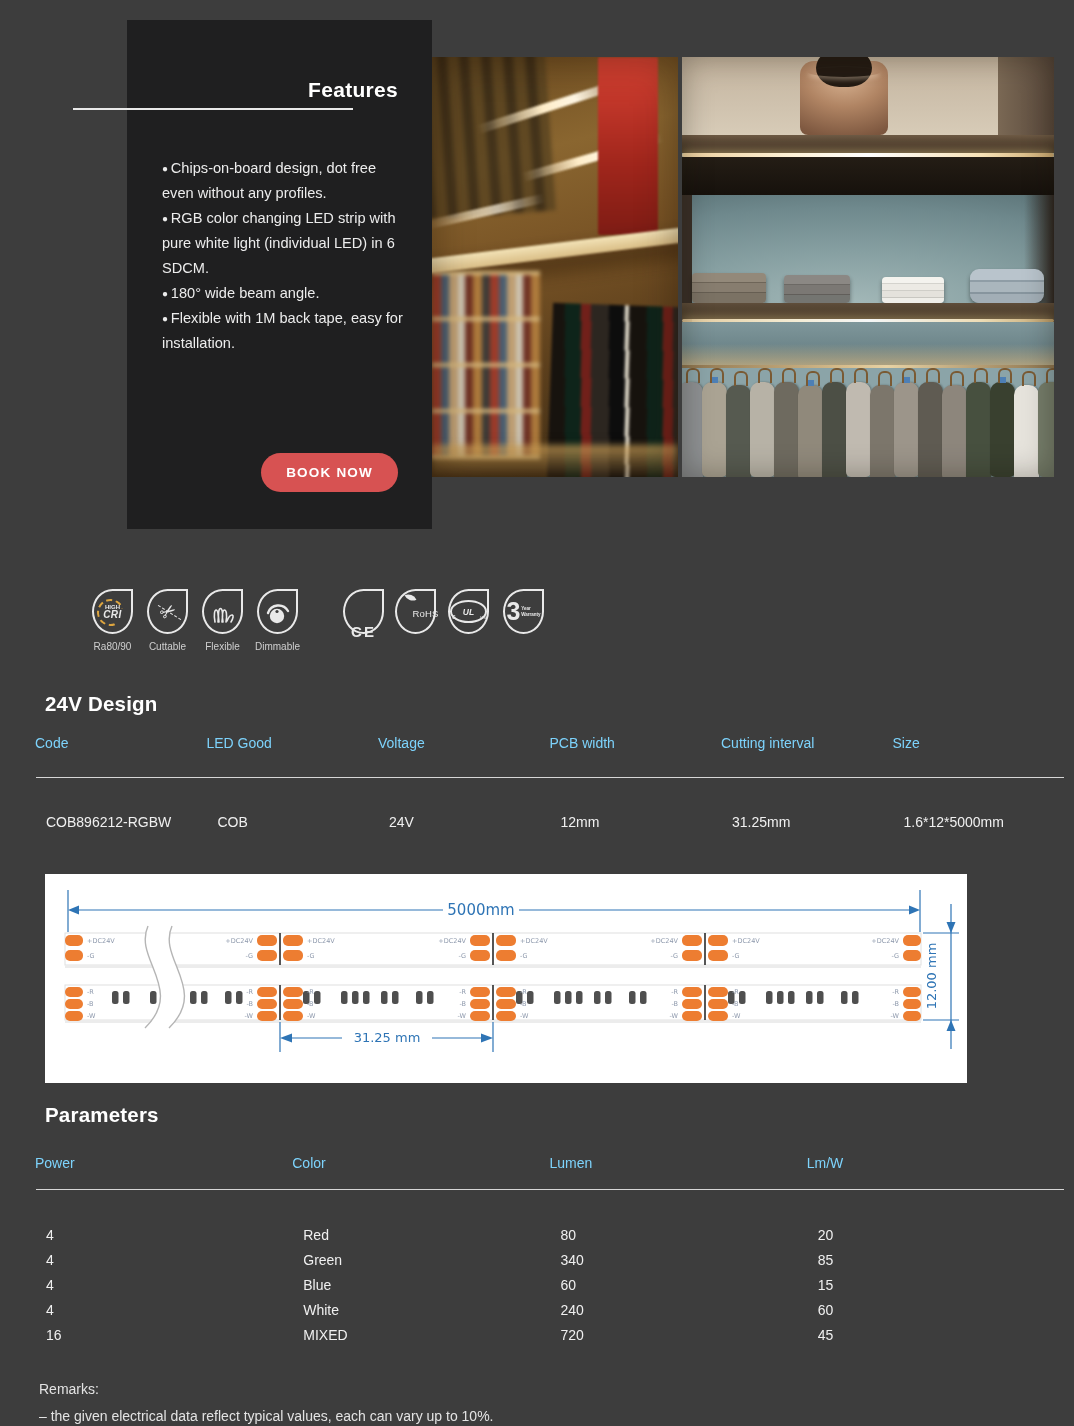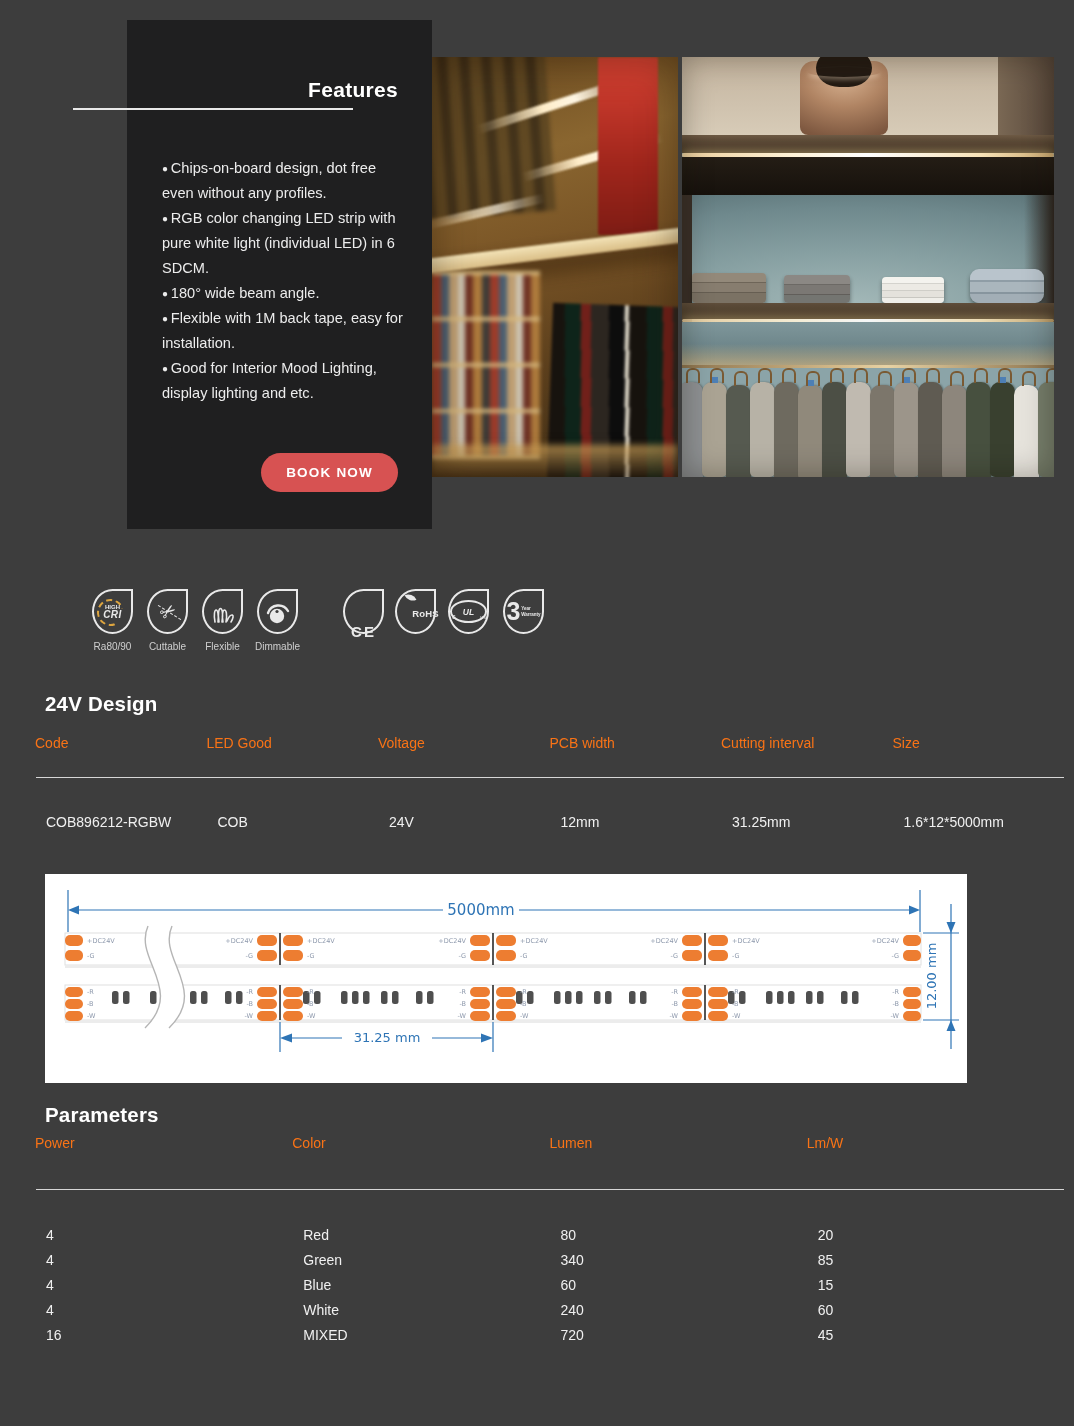--- a/index.html
+++ b/index.html
@@ -92,39 +92,39 @@
   .b5{left:251px}.b6{left:303px}.b7{left:356px}.b8{left:411px}
   .cri-inner { text-align:center; line-height:1; z-index:1; }
   .cri-top { display:block; font-size:6px; font-weight:bold; }
   .cri-bottom { display:block; font-size:10px; font-weight:bold; letter-spacing:.5px;font-style:italic; }
   .cri-arc { position:absolute; left:3px; top:8px; width:27px; height:27px; border-radius:50%;
              border:2.5px dashed #dca43f; border-right-color:transparent; border-top-color:#dca43f; transform:rotate(25deg); }
   .scissors-glyph { font-size:19px; transform:rotate(-35deg); line-height:1; }
   .cut-line { position:absolute; left:7px; top:21px; width:27px; height:0; border-top:1px dashed #e9e9e9; transform:rotate(32deg); }
   .ce-text { font-size:15px; font-weight:bold; letter-spacing:2px;margin-top:40px; }
   .rohs-wrap { text-align:center; line-height:1; position:relative; }
-  .rohs-text { font-size:9.5px; font-weight:bold; letter-spacing:.2px;padding-left:20px; }
+  .rohs-text { font-size:9.5px; font-weight:normal; letter-spacing:.2px;padding-left:20px; }
   .rohs-leaf { position:absolute; left:14px; top:-11px; width:9px; height:9px; background:#e9e9e9; border-radius:0 100% 0 100%; transform:rotate(-25deg); }
   .ul-circle { width:43px; height:23px; border:2px solid #e9e9e9; border-radius:50%; display:flex; align-items:center; justify-content:center;
                font-size:8.5px; font-weight:bold; font-style:italic; }
   .ul-pre { position:absolute; left:2px; top:22px; font-size:7px; }
   .ul-suf { position:absolute; right:1px; top:23px; font-size:5.5px; }
   .wty-wrap { display:flex; align-items:center; line-height:1; }
   .wty-num { font-size:25px; font-weight:bold; }
   .wty-caption { font-size:4.5px; font-weight:bold; margin-left:1px; line-height:1.3; }
 
   
   .section { position:absolute; left:35px; width:1029px; color:#eee; }
   .design-section { top:692px; height:160px; }
   .params-section { top:1103px; height:260px; }
   .section h2 { position:absolute; left:10px; top:0; font-size:20.5px; font-weight:bold; color:#fff; letter-spacing:.2px; }
   .grid6 { position:absolute; left:0; width:100%; display:grid; grid-template-columns:repeat(6,1fr); }
   .grid4 { position:absolute; left:0; width:100%; display:grid; grid-template-columns:repeat(4,1fr); }
-  .thead6 { top:43px; } .thead4 { top:32px; }
-  .thead6 .cell, .thead4 .cell { color:#f97316; font-size:14px; }
+  .thead6 { top:43px; } .thead4 { top:52px; }
+  .thead6 .cell, .thead4 .cell { color:#7dd3fc; font-size:14px; }
   .divider { position:absolute; left:1px; right:0; border-top:1px solid #d6d6d6; }
   .div-design { top:85px; } .div-params { top:86px; }
   .trow { color:#f0f0f0; font-size:14px; }
   .trow .cell { padding-left:11px; }
   .design-row { top:122px; }
   .params-rows { position:absolute; top:119px; left:0; width:100%; }
   .params-rows .grid4 { position:relative; height:25px; align-items:center; }
 
   
   .drawing { position:absolute; left:45px; top:874px; width:922px; height:209px; background:#fff; }
@@ -148,21 +148,20 @@
 
 <div id="page">
 
   <div class="features-card">
     <div class="features-title">Features</div>
     <ul class="features-list">
       <li>Chips-on-board design, dot free even without any profiles.</li>
       <li>RGB color changing LED strip with pure white light (individual LED) in 6 SDCM.</li>
       <li>180° wide beam angle.</li>
       <li>Flexible with 1M back tape, easy for installation.</li>
-      <li>Good for Interior Mood Lighting, display lighting and etc.</li>
     </ul>
     <button class="book-btn">BOOK NOW</button>
   </div>
   <div class="hero-line"></div>
 
   <div class="photo photo-left">
     <div class="pl-beams"></div>
     <div class="pl-streak pl-s1"></div>
     <div class="pl-streak pl-s2"></div>
     <div class="pl-streak pl-s3"></div>
@@ -451,14 +450,18 @@
       </div>
       <div class="grid4 trow">
         <div class="cell">16</div>
         <div class="cell">MIXED</div>
         <div class="cell">720</div>
         <div class="cell">45</div>
       </div>
     </div>
   </div>
 
+  <div class="remarks">
+    <span>Remarks:</span>
+    <span class="remarks-note">– the given electrical data reflect typical values, each can vary up to 10%.</span>
+  </div>
 
 </div>
 
 </body></html>

